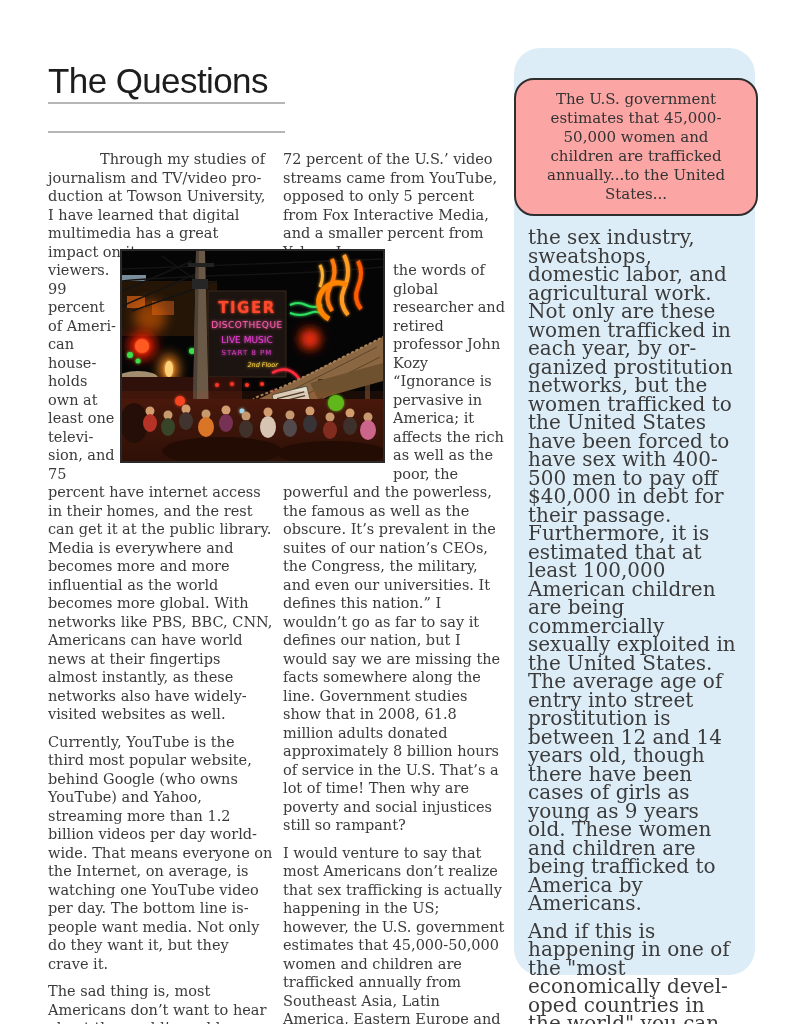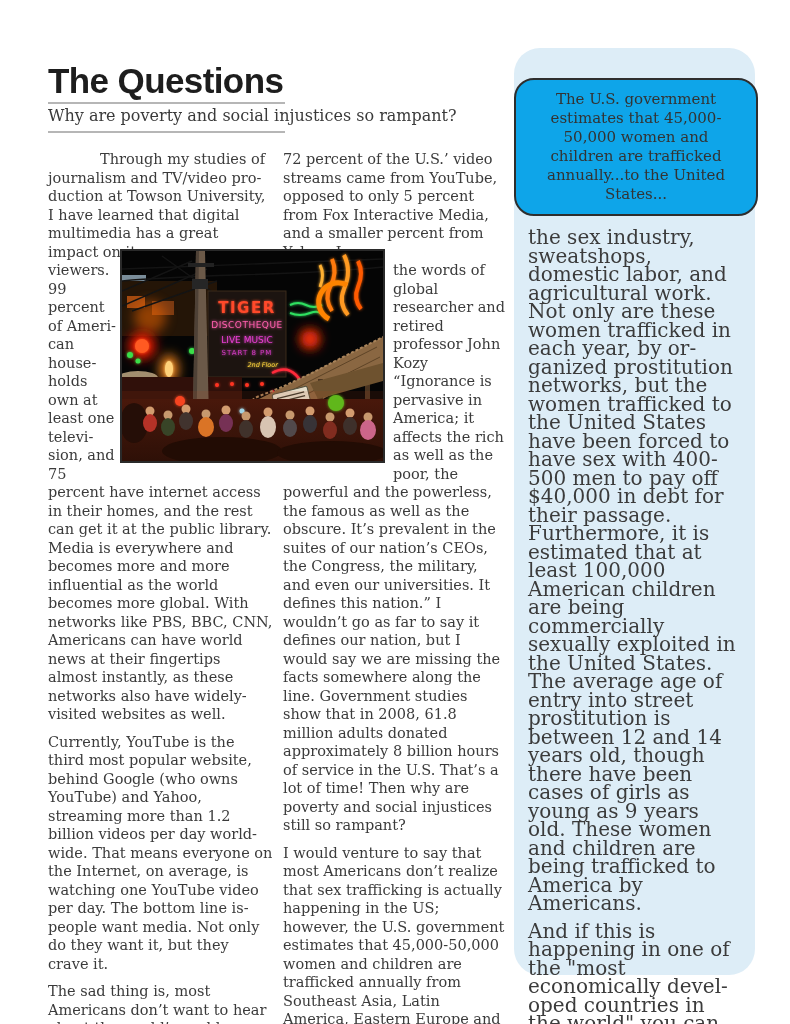--- a/index.html
+++ b/index.html
@@ -7,59 +7,58 @@
     width:790px;height:1024px;background:#ffffff;
     font-family:"DejaVu Serif", serif;color:#3b3b3b;
     position:relative;overflow:hidden;
     -webkit-font-smoothing:antialiased;
   }
   #page{position:relative;width:790px;height:1024px;}
   .abs{position:absolute;}
   .title{
     left:48px;top:38px;
     font-family:"Liberation Sans", sans-serif;
-    font-weight:700;font-size:35px;letter-spacing:-0.6px;color:#1d1d1d;
+    font-weight:400;font-size:35px;letter-spacing:-0.6px;color:#1d1d1d;
   }
   .rule{left:48px;width:237px;height:0;border-top:2px solid #b6b6b6;}
   .rule-top{top:102px;}
   .rule-bottom{top:131px;}
   .subtitle{left:48px;top:106px;width:460px;font-size:16px;color:#3a3a3a;}
   .bodycol{font-size:14.5px;line-height:18.5px;text-align:left;}
   .bodycol p{margin:0 0 9px 0;}
   .col1{left:48px;top:150px;width:225px;}
   .col2{left:283px;top:150px;width:223px;}
   p.indent{text-indent:52px;margin-bottom:0;}
   p.nosp{margin-bottom:0;}
   .sp-r{float:right;width:153px;height:220px;}
   .sp-l{float:left;width:110px;height:220px;}
   .panel{
     left:514px;top:48px;width:241px;height:927px;
     background:#ddedf7;border-radius:26px;
   }
   .callout{
-    background:#0ea5e9;border:2px solid #2e2e2e;border-radius:20px;
+    background:#fca5a5;border:2px solid #2e2e2e;border-radius:20px;
     width:180px;margin:30px auto 12px auto;padding:10px 30px;
     text-align:center;font-size:15px;line-height:19px;color:#333333;
   }
   .col3{width:213px;margin:0 auto;font-size:20px;line-height:18.5px;}
   .col3 p{margin:0 0 9px 0;}
   .photo-frame{
     left:120px;top:249px;width:261px;height:210px;
     border:2px solid #2a2a2a;background:#000;z-index:5;
   }
   .photo-frame svg{display:block;}
 </style>
 </head>
 <body>
 
 <div id="page">
 
   <h1 class="abs title">The Questions</h1>
   <div class="abs rule rule-top"></div>
-  <div class="abs subtitle">Why are poverty and social injustices so rampant?</div>
   <div class="abs rule rule-bottom"></div>
 
   <div class="abs bodycol col1">
     <p class="indent">Through my studies of journalism and TV/video pro­duction at Towson University, I have learned that digital multi­media has a great impact on its</p>
     <div class="sp-r"></div>
     <p>viewers. 99 percent of Ameri­can house­holds own at least one televi­sion, and 75 percent have inter­net access in their homes, and the rest can get it at the pub­lic library. Media is everywhere and becomes more and more influential as the world becomes more global. With networks like PBS, BBC, CNN, Americans can have world news at their finger­tips almost instantly, as these networks also have widely-visit­ed websites as well.</p>
     <p>Currently, YouTube is the third most popular website, behind Google (who owns YouTube) and Yahoo, streaming more than 1.2 billion videos per day world­wide. That means everyone on the Internet, on average, is watching one YouTube video per day. The bottom line is- people want media. Not only do they want it, but they crave it.</p>
     <p>The sad thing is, most Americans don’t want to hear about the world’s problems, they just want to be entertained. In June 2009,</p>
   </div>
 

